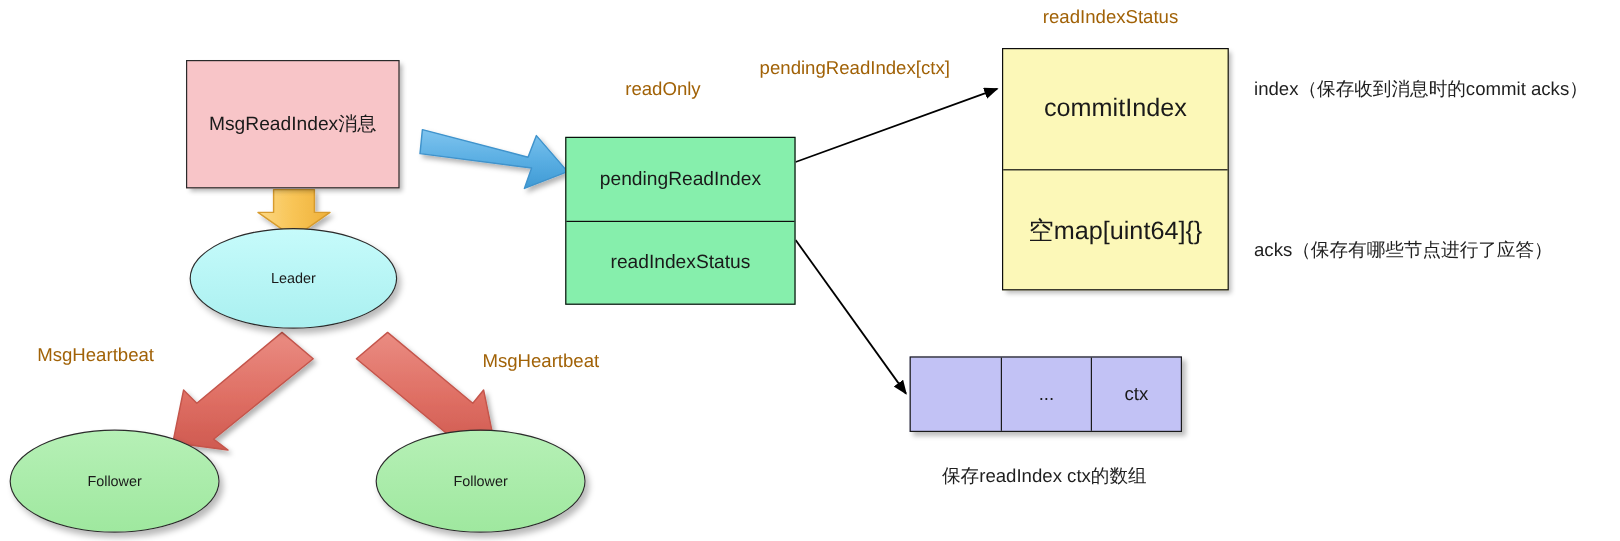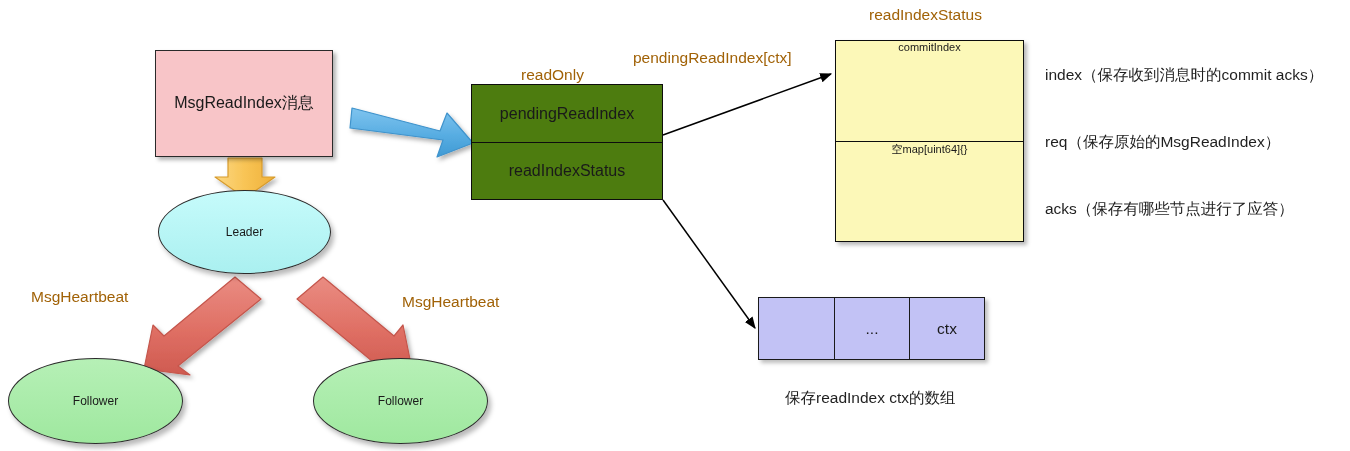--- a/index.html
+++ b/index.html
@@ -75,25 +75,25 @@
   }
   .ellipse-follower-right {
     left: 313px; top: 358px;
     width: 175px; height: 86px;
     background: linear-gradient(180deg,#b6f0b6 0%, #9fe89f 100%);
   }
 
   
   .readonly-box {
     position: absolute;
-    left: 471px; top: 84px;
-    width: 192px; height: 116px;
+    left: 471px; top: 114px;
+    width: 192px; height: 140px;
     border: 1.6px solid #0d0d0d;
     box-sizing: border-box;
-    background: #4d7c0f;
+    background: #86efac;
     display: flex;
     flex-direction: column;
   }
   .readonly-row {
     flex: 1 1 50%;
     display: flex;
     align-items: center;
     justify-content: center;
     font-size: 16px;
     box-sizing: border-box;
@@ -110,22 +110,23 @@
     border: 1.6px solid #0d0d0d;
     box-sizing: border-box;
     background: #fcf8b8;
     box-shadow: 3px 3px 4px rgba(0,0,0,0.28);
     display: flex;
     flex-direction: column;
   }
   .status-row {
     flex: 1 1 33.333%;
     display: flex;
-    justify-content: center;
-    font-size: 11px;
+    align-items: center;
+    justify-content: center;
+    font-size: 21px;
     box-sizing: border-box;
   }
   .status-row + .status-row {
     border-top: 1.6px solid #0d0d0d;
   }
 
   
   .ctx-array {
     position: absolute;
     left: 758px; top: 297px;
@@ -243,21 +244,20 @@
   <div class="status-box">
     <div class="status-row">
       <span>commitIndex</span>
     </div>
     <div class="status-row">
       <span>空map[uint64]{}</span>
     </div>
   </div>
 
   <span class="label-cjk" style="left:1045px; top:67px;">index（保存收到消息时的commit acks）</span>
-  <span class="label-cjk" style="left:1045px; top:134px;">req（保存原始的MsgReadIndex）</span>
   <span class="label-cjk" style="left:1045px; top:201px;text-align:right;">acks（保存有哪些节点进行了应答）</span>
 
   <div class="ctx-array">
     <div class="ctx-cell">
       <span></span>
     </div>
     <div class="ctx-cell">
       <span>...</span>
     </div>
     <div class="ctx-cell">

